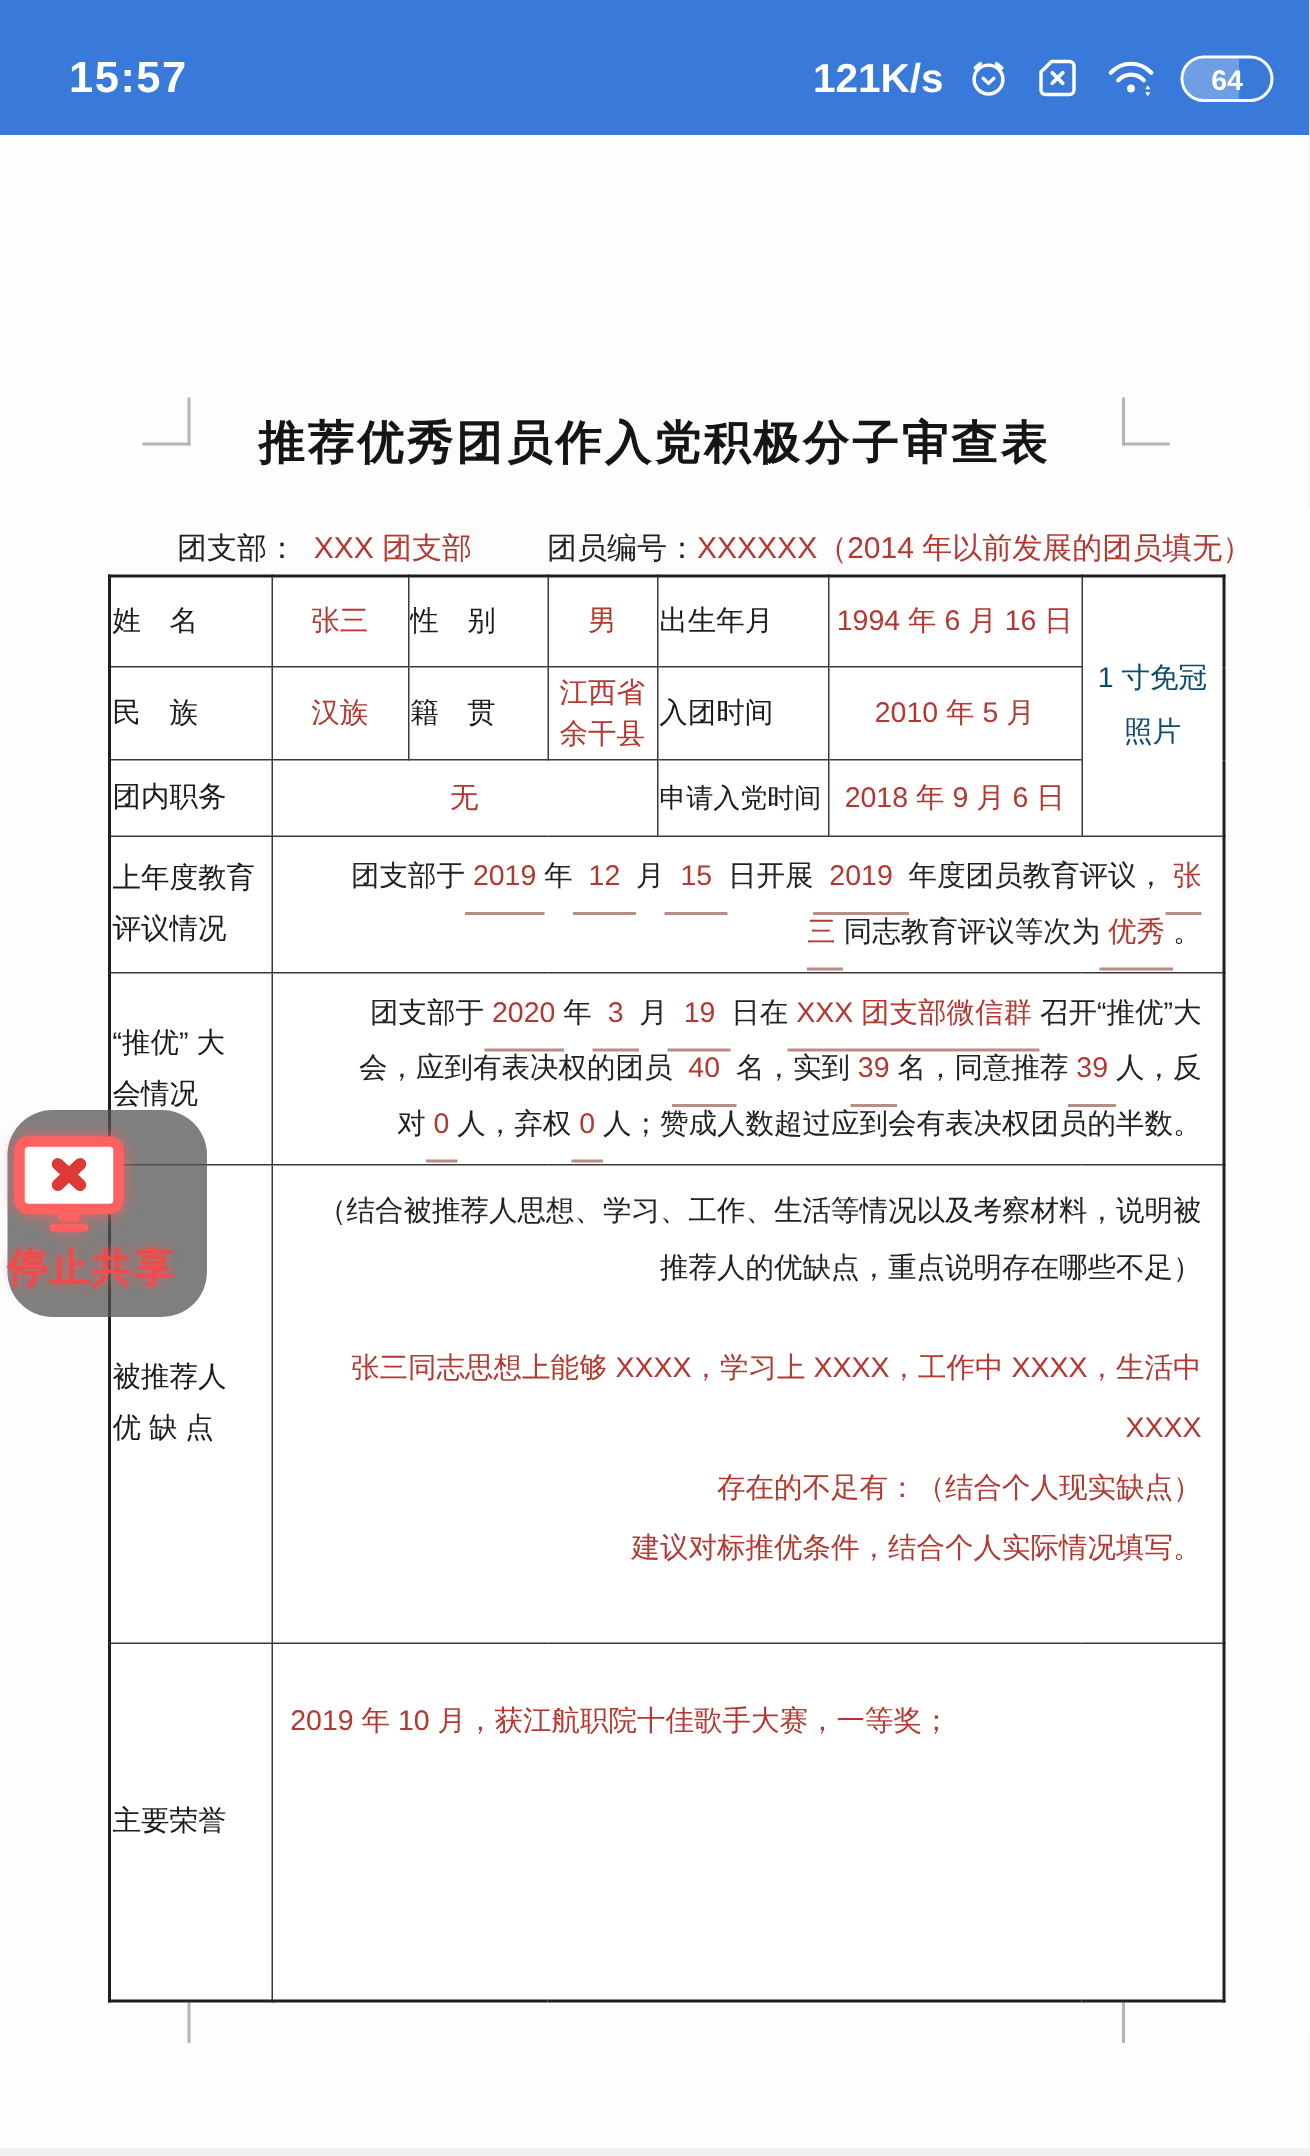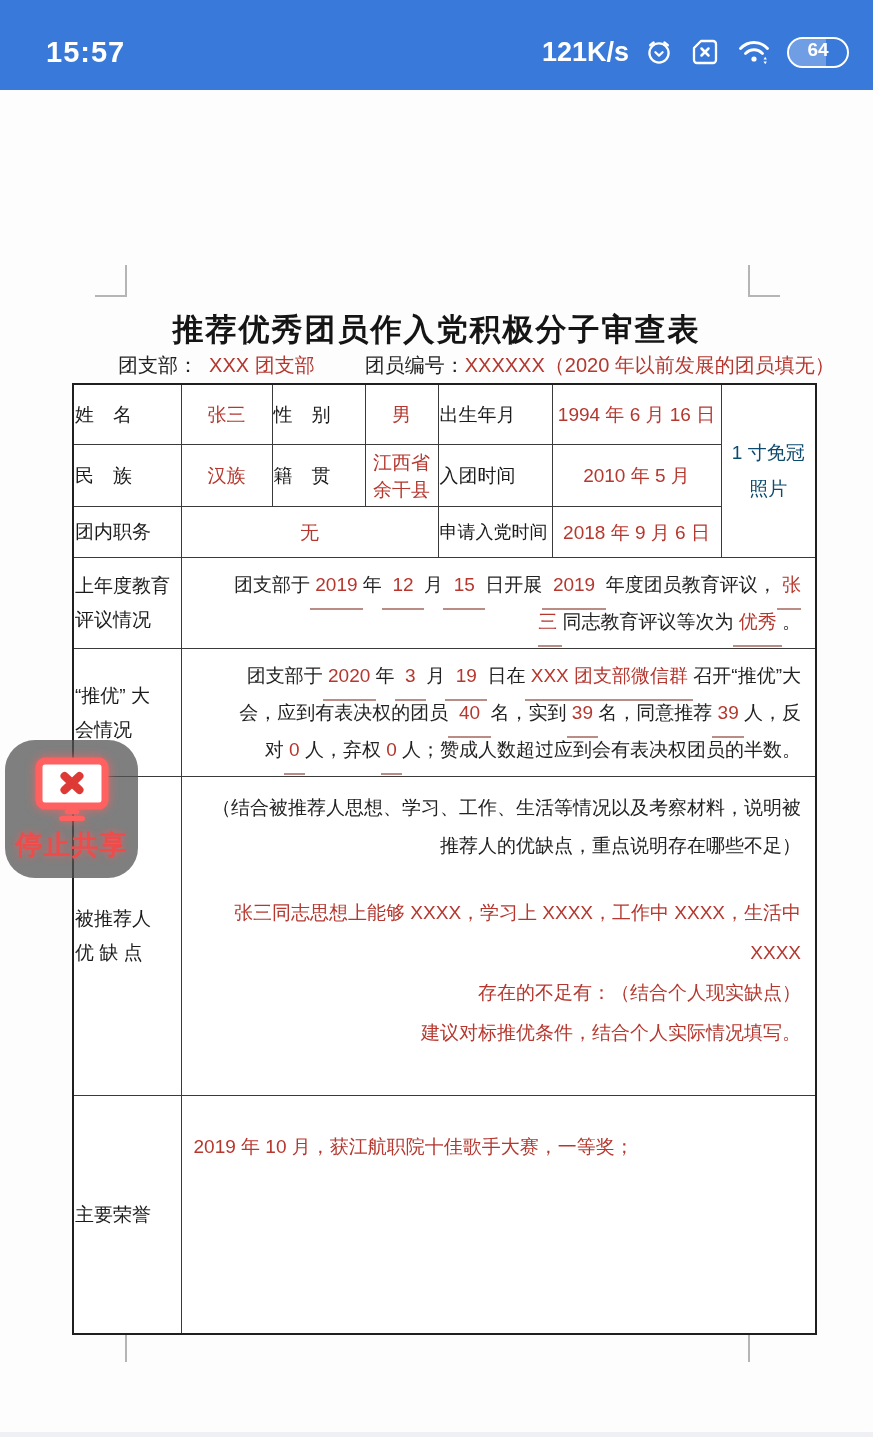--- a/index.html
+++ b/index.html
@@ -21,21 +21,21 @@
     display:flex;align-items:center;justify-content:space-between;
     padding:14px 24px 0 46px;
   }
   .sb-time{font-size:29px;font-weight:700;letter-spacing:1px;}
   .sb-right{display:flex;align-items:center;gap:15px;}
   .sb-speed{font-size:27px;font-weight:600;margin-left:32px;}
   .sb-icon{display:block;}
   .battery{
     position:relative;width:62px;height:31px;border:2.5px solid #fff;
     border-radius:16px;box-sizing:border-box;overflow:hidden;
-    display:flex;align-items:flex-start;justify-content:center;
+    display:flex;align-items:flex-end;justify-content:center;
   }
   .battery-fill{position:absolute;left:0;top:0;bottom:0;width:64%;background:rgba(255,255,255,0.28);}
   .battery-num{position:relative;font-size:19px;font-weight:700;color:#fff;}
   
   .app-bar{
     position:absolute;left:0;top:90px;width:873px;height:100px;
     background:var(--app-blue);color:#fff;box-sizing:border-box;
     display:flex;align-items:center;justify-content:space-between;
     padding:0 28px 0 36px;
   }
@@ -47,21 +47,21 @@
     font-size:25px;font-weight:700;color:#fff;
   }
   
   .doc{position:absolute;left:0;top:190px;width:873px;height:1247px;background:#fdfdfe;}
   .corner{position:absolute;width:30px;height:30px;}
   .corner.tl{left:95px;top:75px;border-right:2px solid #b5b5b5;border-bottom:2px solid #b5b5b5;}
   .corner.tr{left:748px;top:75px;border-left:2px solid #b5b5b5;border-bottom:2px solid #b5b5b5;}
   .corner.bl{left:95px;top:1140px;border-right:2px solid #b5b5b5;border-top:2px solid #b5b5b5;}
   .corner.br{left:748px;top:1140px;border-left:2px solid #b5b5b5;border-top:2px solid #b5b5b5;}
   .doc-title{
-    position:absolute;left:0;top:119px;width:100%;text-align:center;
+    position:absolute;left:0;top:84px;width:100%;text-align:center;
     font-size:31px;font-weight:700;color:#151515;letter-spacing:2px;white-space:nowrap;
   }
   .doc-subtitle{
     position:absolute;left:118px;top:162px;font-size:20px;color:#222;white-space:nowrap;
   }
   .red{color:var(--doc-red);}
   .u{border-bottom:2px solid #9a9a9a;padding-bottom:13px;}
   .red.u{border-bottom-color:#b98c86;}
   
   table.form{
@@ -83,21 +83,21 @@
   .p-black{margin:4px 0 0 0;line-height:38px;}
   .p-red{margin:0;line-height:40px;color:var(--doc-red);}
   .p-red.first{margin-top:28px;}
   td.honor{vertical-align:top;padding:38px 0 0 12px;font-size:19px;color:var(--doc-red);}
   .h59{height:57px}.h61{height:59px}.h50{height:48px}.h87{height:85px}
   .h112{height:110px}.h318{height:316px}.h237{height:235px}
   
   .share-overlay{
     position:absolute;left:5px;top:740px;width:133px;height:138px;
     background:rgba(82,82,82,0.74);border-radius:30px;
-    display:flex;flex-direction:column;align-items:center;justify-content:center;gap:4px;
+    display:flex;flex-direction:column;align-items:flex-start;justify-content:center;gap:4px;
   }
   .share-icon{filter:drop-shadow(0 0 5px rgba(255,95,95,0.85));}
   .share-label{
     font-size:27px;font-weight:700;color:var(--overlay-red);letter-spacing:1px;
     text-shadow:0 0 7px rgba(255,90,90,0.75);white-space:nowrap;
   }
   .bottom-strip{position:absolute;left:0;bottom:0;width:100%;height:5px;background:#eef0f4;}
 </style>
 </head>
 <body>
@@ -133,21 +133,21 @@
   </div>
 
 
   <div class="doc">
     <div class="corner tl"></div>
     <div class="corner tr"></div>
     <div class="corner bl"></div>
     <div class="corner br"></div>
 
     <div class="doc-title">推荐优秀团员作入党积极分子审查表</div>
-    <div class="doc-subtitle"><span>团支部：</span><span class="red u">&nbsp;&nbsp;XXX 团支部&nbsp;&nbsp;&nbsp;&nbsp;</span><span>&nbsp;&nbsp;&nbsp;&nbsp;&nbsp;团员编号：</span><span class="red u">XXXXXX</span><span class="red">（2020 年以前发展的团员填无）</span></div>
+    <div class="doc-subtitle"><span>团支部：</span><span class="red u">&nbsp;&nbsp;XXX 团支部&nbsp;&nbsp;&nbsp;&nbsp;</span><span>&nbsp;&nbsp;&nbsp;&nbsp;&nbsp;团员编号：</span><span class="red u">XXXXXX</span><span class="red">（2014 年以前发展的团员填无）</span></div>
 
     <table class="form">
       <colgroup>
         <col style="width:108px">
           <col style="width:91px">
           <col style="width:93px">
         <col style="width:73px">
           <col style="width:114px">
           <col style="width:169px">
         <col style="width:95px">

